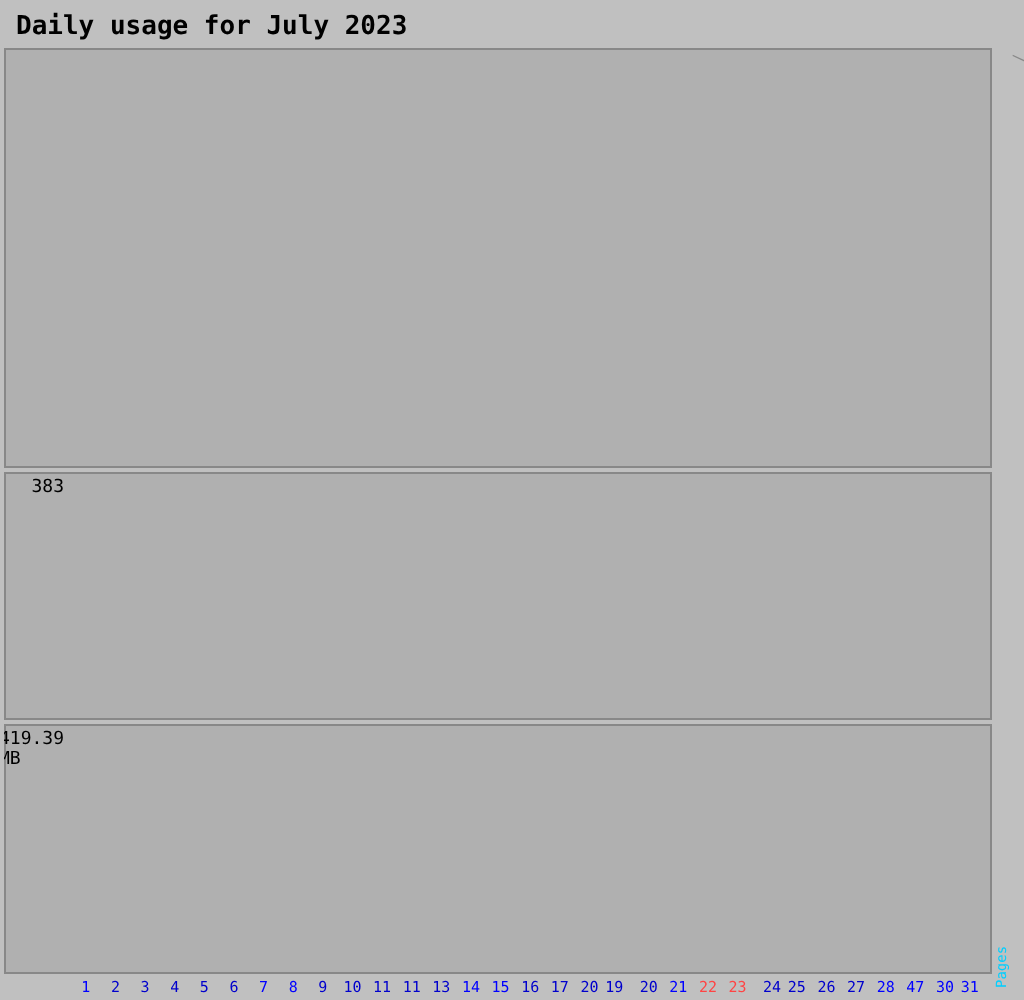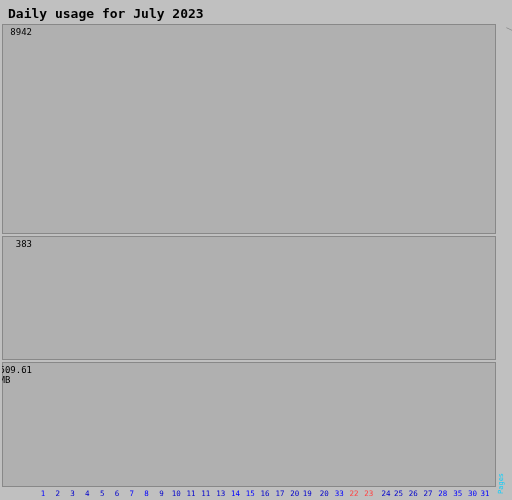--- a/index.html
+++ b/index.html
@@ -29,21 +29,20 @@
 </head>
 <body>
 
 <div class="chart-container">
   <div class="title">Daily usage for July 2023</div>
 
   <div style="display:flex; flex:1; flex-direction:row;">
     <div style="flex:1; display:flex; flex-direction:column; overflow:hidden;">
 
       <div style="display:flex; flex-direction:row; flex:2.2; background:#b0b0b0; border:1px solid #888; margin:1px 0; min-height:0;">
-        <div style="width:32px; display:flex; align-items:flex-start; justify-content:flex-end; padding:2px 3px 0 0; font-size:9px; flex-shrink:0;">8942</div>
         <div id="bars1" style="flex:1; display:flex; align-items:flex-end; padding:2px 2px 0 2px; gap:1px; overflow:hidden;">
         <div style="display: flex; align-items: flex-end; flex: 1 1 0%; gap: 0px;">
               <div style="flex: 1 1 0%; background: rgb(255, 255, 255); height: 22%;"></div>
               <div style="flex: 1 1 0%; background: rgb(0, 255, 136); height: 20%;"></div>
               <div style="flex: 1 1 0%; background: rgb(0, 207, 255); height: 12%;"></div>
             </div>
             <div style="display: flex; align-items: flex-end; flex: 1 1 0%; gap: 0px;">
               <div style="flex: 1 1 0%; background: rgb(255, 255, 255); height: 80%;"></div>
               <div style="flex: 1 1 0%; background: rgb(0, 255, 136); height: 75%;"></div>
               <div style="flex: 1 1 0%; background: rgb(0, 207, 255); height: 55%;"></div>
@@ -351,21 +350,21 @@
             </div>
             <div style="display: flex; align-items: flex-end; flex: 1 1 0%; gap: 0px;">
               <div style="flex: 1 1 0%; background: rgb(255, 136, 0); height: 61.1111%;"></div>
               <div style="flex: 1 1 0%; background: rgb(255, 255, 0); height: 50%;"></div>
               <div style="flex: 1 1 0%; background: rgb(255, 68, 0); height: 42.2222%;"></div>
             </div>
           </div>
       </div>
 
       <div style="display:flex; flex-direction:row; flex:1.3; background:#b0b0b0; border:1px solid #888; margin:1px 0; min-height:0;">
-        <div style="width:32px; display:flex; align-items:flex-start; justify-content:flex-end; padding:2px 3px 0 0; font-size:9px; flex-shrink:0;">509.61 MB</div>
+        <div style="width:32px; display:flex; align-items:flex-start; justify-content:flex-end; padding:2px 3px 0 0; font-size:9px; flex-shrink:0;">419.39 MB</div>
         <div id="bars3" style="flex:1; display:flex; align-items:flex-end; padding:2px 2px 0 2px; gap:1px; overflow:hidden;">
         <div style="display: flex; align-items: flex-end; flex: 1 1 0%; gap: 0px;">
               <div style="flex: 1 1 0%; background: rgb(255, 136, 0); height: 9.09091%;"></div>
               <div style="flex: 1 1 0%; background: rgb(255, 34, 0); height: 7.27273%;"></div>
               <div style="flex: 1 1 0%; background: rgb(255, 221, 0); height: 5.45455%;"></div>
             </div>
             <div style="display: flex; align-items: flex-end; flex: 1 1 0%; gap: 0px;">
               <div style="flex: 1 1 0%; background: rgb(255, 136, 0); height: 21.8182%;"></div>
               <div style="flex: 1 1 0%; background: rgb(255, 34, 0); height: 18.1818%;"></div>
               <div style="flex: 1 1 0%; background: rgb(255, 221, 0); height: 14.5455%;"></div>
@@ -532,29 +531,29 @@
           <span style="flex: 1 1 0%; text-align: center; font-size: 7.5px; font-family: monospace; color: rgb(0, 0, 204);">11</span>
           <span style="flex: 1 1 0%; text-align: center; font-size: 7.5px; font-family: monospace; color: rgb(0, 0, 204);">11</span>
           <span style="flex: 1 1 0%; text-align: center; font-size: 7.5px; font-family: monospace; color: rgb(0, 0, 204);">13</span>
           <span style="flex: 1 1 0%; text-align: center; font-size: 7.5px; font-family: monospace; color: rgb(0, 0, 255);">14</span>
           <span style="flex: 1 1 0%; text-align: center; font-size: 7.5px; font-family: monospace; color: rgb(0, 0, 255);">15</span>
           <span style="flex: 1 1 0%; text-align: center; font-size: 7.5px; font-family: monospace; color: rgb(0, 0, 204);">16</span>
           <span style="flex: 1 1 0%; text-align: center; font-size: 7.5px; font-family: monospace; color: rgb(0, 0, 204);">17</span>
           <span style="flex: 1 1 0%; text-align: center; font-size: 7.5px; font-family: monospace; color: rgb(0, 0, 204);">20</span>
           <span style="flex: 1 1 0%; text-align: left; font-size: 7.5px; font-family: monospace; color: rgb(0, 0, 204);">19</span>
           <span style="flex: 1 1 0%; text-align: center; font-size: 7.5px; font-family: monospace; color: rgb(0, 0, 204);">20</span>
-          <span style="flex: 1 1 0%; text-align: center; font-size: 7.5px; font-family: monospace; color: rgb(0, 0, 255);">33</span>
+          <span style="flex: 1 1 0%; text-align: center; font-size: 7.5px; font-family: monospace; color: rgb(0, 0, 255);">21</span>
           <span style="flex: 1 1 0%; text-align: center; font-size: 7.5px; font-family: monospace; color: rgb(255, 68, 68);">22</span>
           <span style="flex: 1 1 0%; text-align: center; font-size: 7.5px; font-family: monospace; color: rgb(255, 68, 68);">23</span>
           <span style="flex: 1 1 0%; text-align: right; font-size: 7.5px; font-family: monospace; color: rgb(0, 0, 204);">24</span>
           <span style="flex: 1 1 0%; text-align: center; font-size: 7.5px; font-family: monospace; color: rgb(0, 0, 204);">25</span>
           <span style="flex: 1 1 0%; text-align: center; font-size: 7.5px; font-family: monospace; color: rgb(0, 0, 204);">26</span>
           <span style="flex: 1 1 0%; text-align: center; font-size: 7.5px; font-family: monospace; color: rgb(0, 0, 204);">27</span>
           <span style="flex: 1 1 0%; text-align: center; font-size: 7.5px; font-family: monospace; color: rgb(0, 0, 255);">28</span>
-          <span style="flex: 1 1 0%; text-align: center; font-size: 7.5px; font-family: monospace; color: rgb(0, 0, 255);">35</span>
+          <span style="flex: 1 1 0%; text-align: center; font-size: 7.5px; font-family: monospace; color: rgb(0, 0, 255);">47</span>
           <span style="flex: 1 1 0%; text-align: center; font-size: 7.5px; font-family: monospace; color: rgb(0, 0, 255);">30</span>
           <span style="flex: 1 1 0%; text-align: left; font-size: 7.5px; font-family: monospace; color: rgb(0, 0, 255);">31</span>
         </div>
 
     </div>
 
     <div style="width:14px; display:flex; flex-direction:column; justify-content:space-around; font-size:7px; padding:4px 1px; writing-mode:vertical-lr;">
       <span style="writing-mode:vertical-lr; transform:rotate(180deg); color:#00cfff; font-size:7px; white-space:nowrap;">Pages</span>
       <span style="color:#888;">/</span>
 

